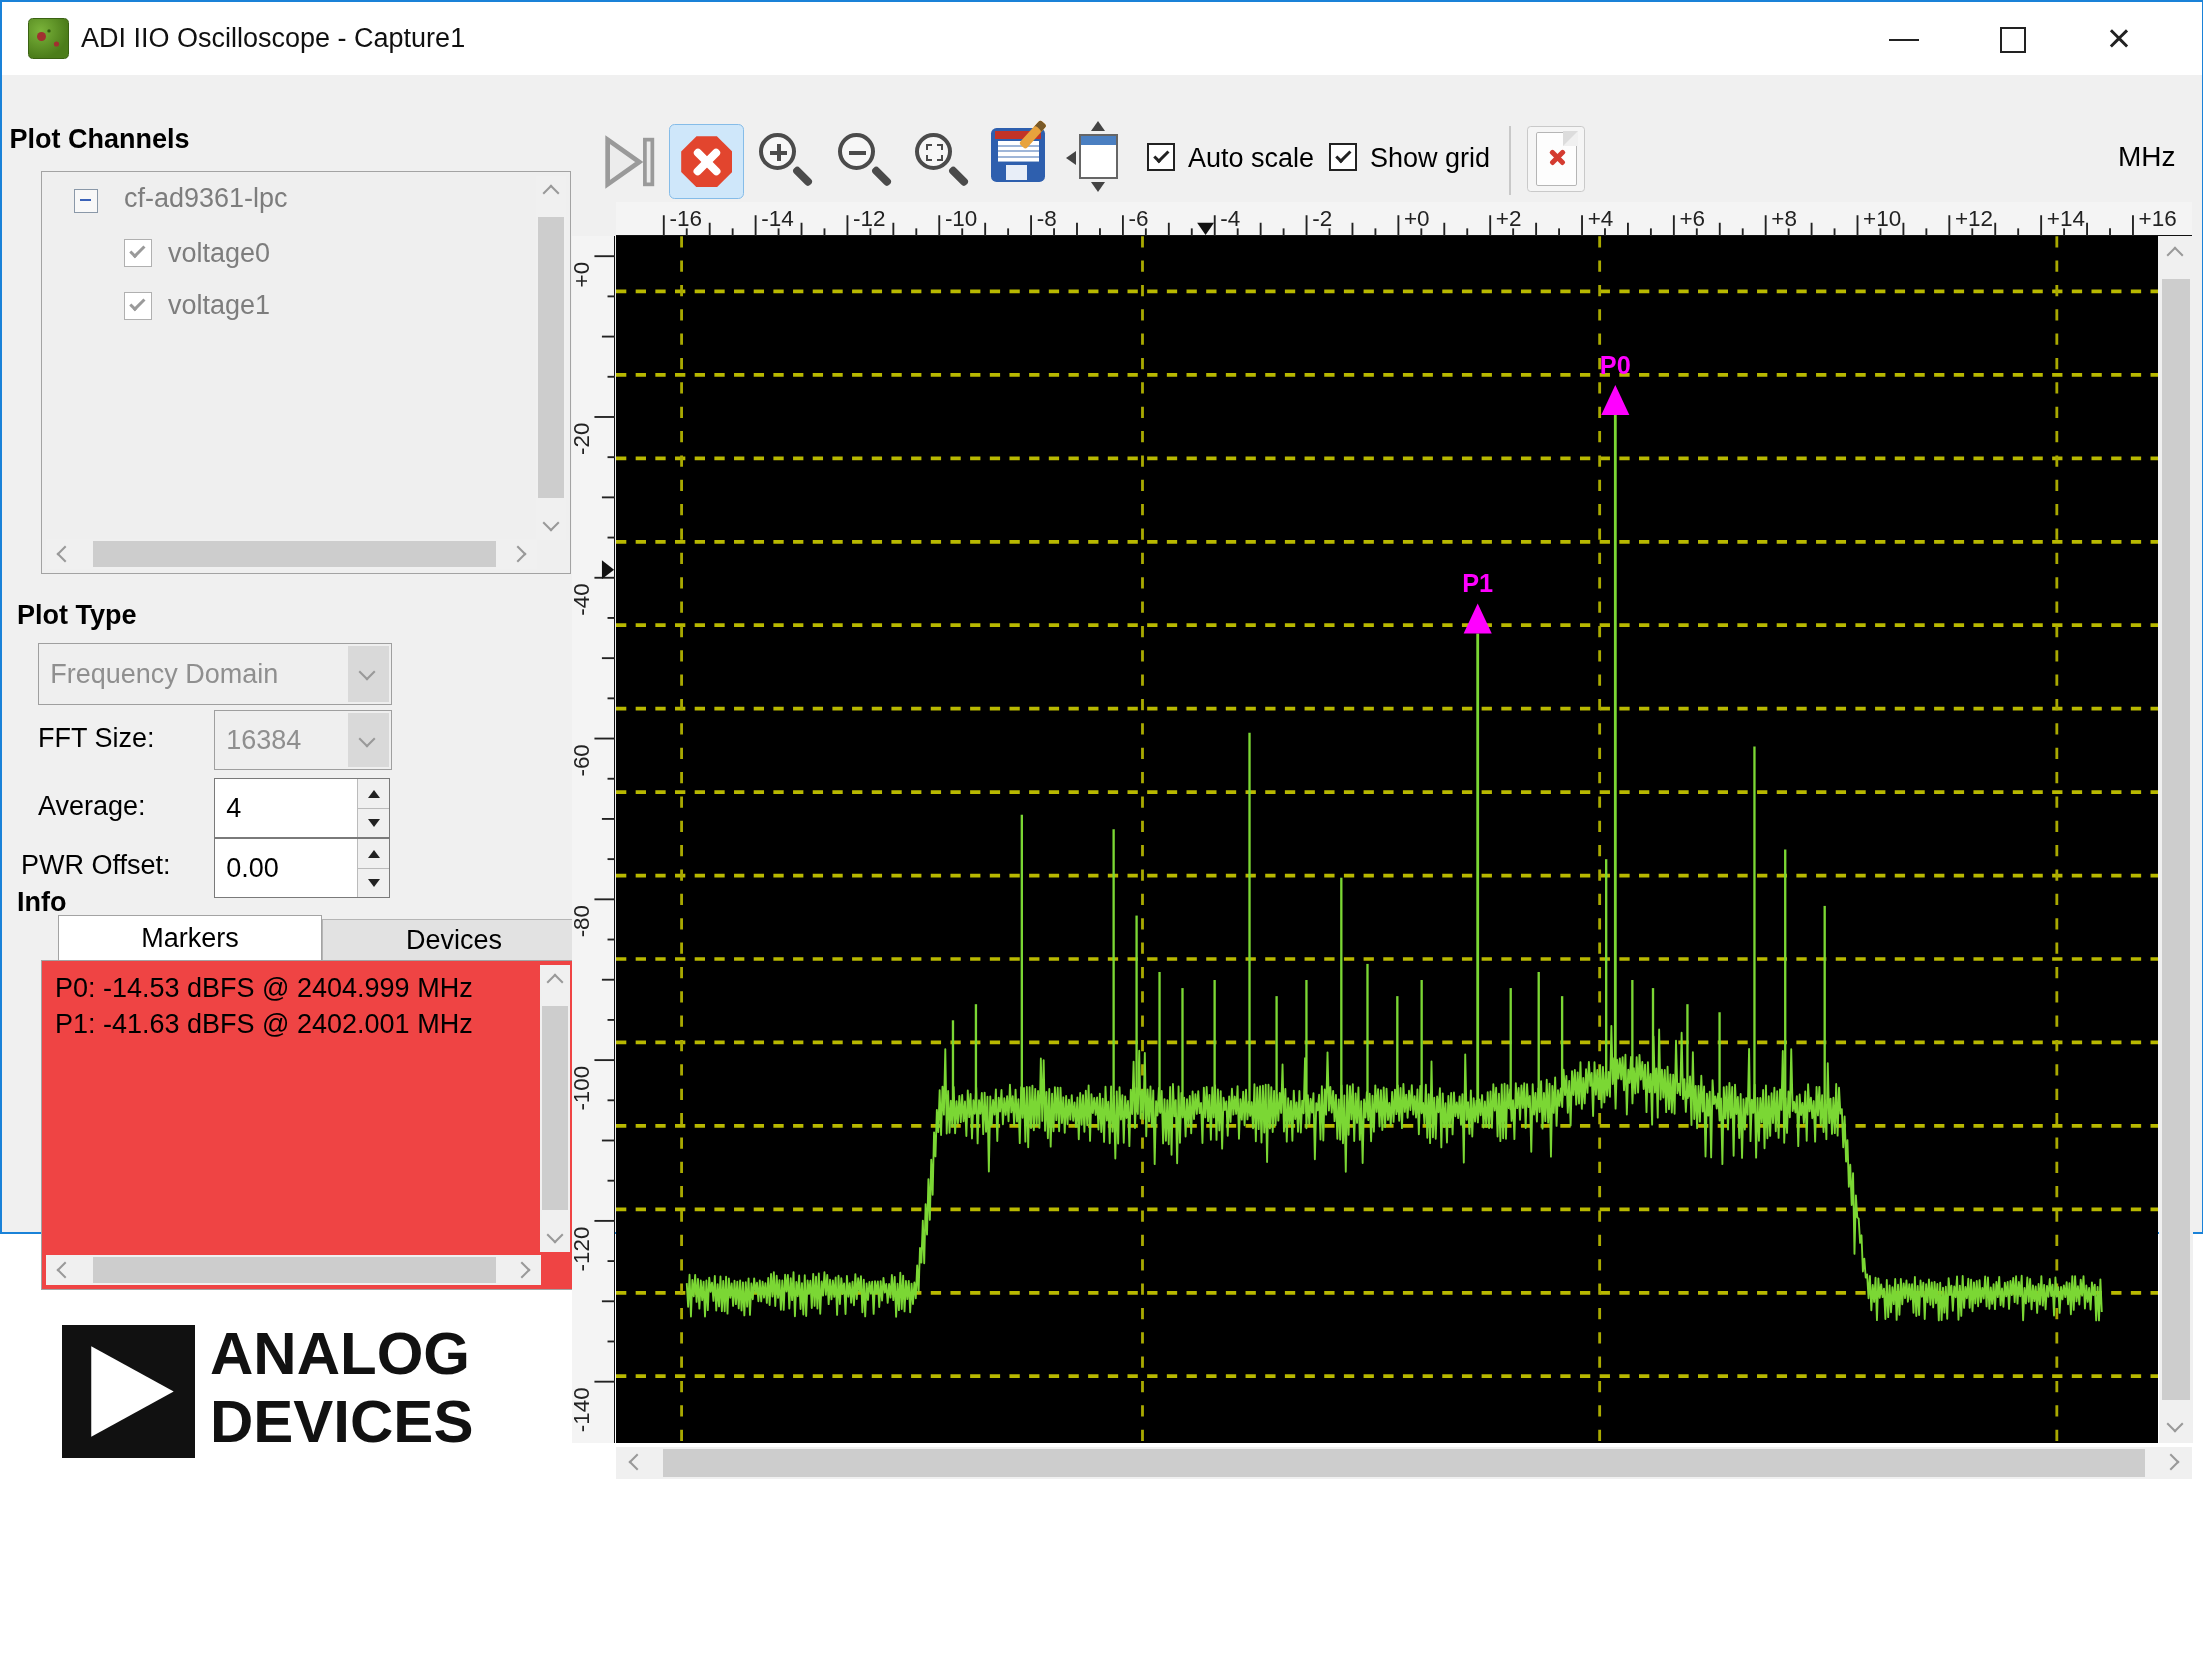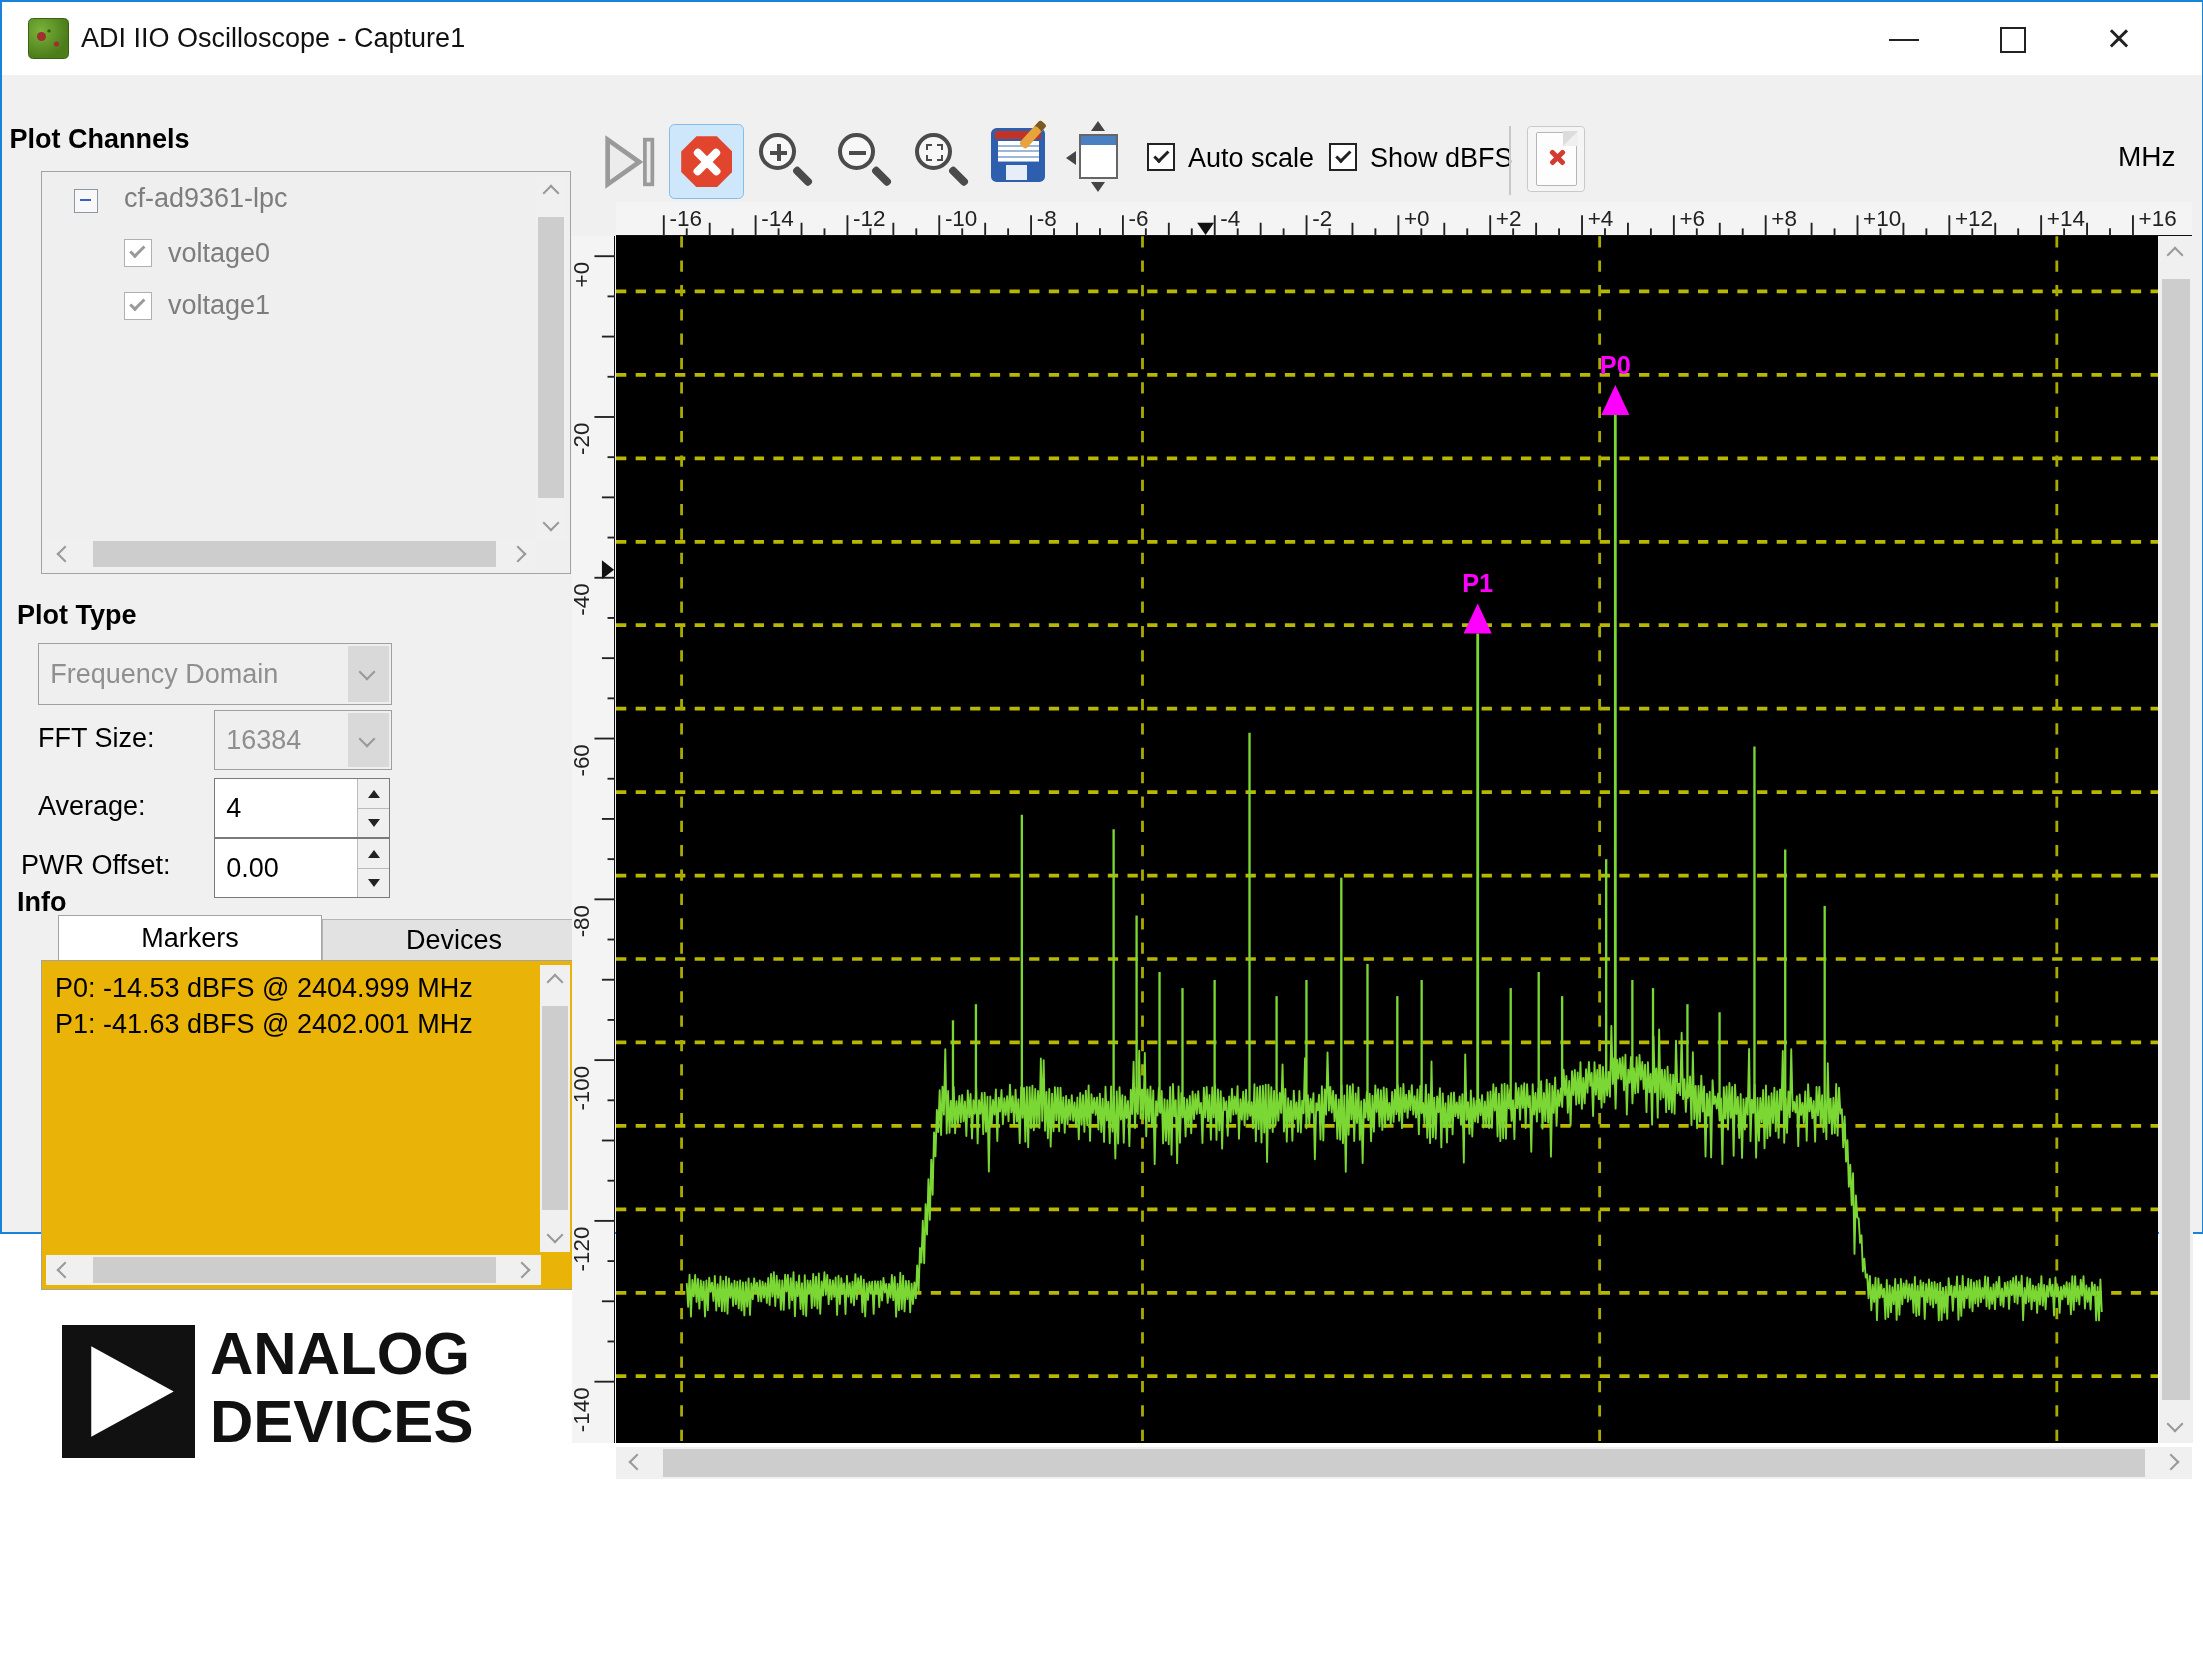--- a/index.html
+++ b/index.html
@@ -64,21 +64,21 @@
   .tri-up, .tri-dn { position:absolute; left:50%; top:50%; width:0; height:0; transform:translate(-50%,-50%);
                border-left:6.6px solid transparent; border-right:6.6px solid transparent; }
   .tri-up { border-bottom:8.4px solid #222; }
   .tri-dn { border-top:8.4px solid #222; }
 
   
   .tab { position:absolute; font-size:27px; text-align:center; }
   .tab.active { background:#fff; border:1.9px solid #a3a3a3; border-bottom:none; }
   .tab.inactive { background:#e2e2e2; border:1.9px solid #b5b5b5; border-bottom:none; }
 
-  .markersbox { position:absolute; border:1.9px solid #a3a3a3; background:#eab308; }
+  .markersbox { position:absolute; border:1.9px solid #a3a3a3; background:#ef4444; }
   .marker-line { font-size:27px; color:#000; line-height:36px; white-space:nowrap; }
 
   
   .logosq { position:absolute; background:#111; }
   .logosq .tri { position:absolute; left:22%; top:16%; width:62%; height:68%; background:#fff;
                  clip-path:polygon(0 0, 0 100%, 100% 50%); }
   .logotext { position:absolute; font-weight:bold; color:#111; font-size:60px; line-height:66px; letter-spacing:0px; }
 
   
   .tbtn { position:absolute; }
@@ -287,21 +287,21 @@
         <div class="al"></div>
   </div>
 
   <div class="cb dark" style="left:1145px; top:141px;">
         <span class="check"></span>
       </div>
   <div class="tblabel" style="left:1186px; top:141px;">Auto scale</div>
   <div class="cb dark" style="left:1327px; top:141px;">
         <span class="check"></span>
       </div>
-  <div class="tblabel" style="left:1368px; top:141px;">Show dBFS</div>
+  <div class="tblabel" style="left:1368px; top:141px;">Show grid</div>
 
   <div class="separator" style="left:1507px; top:124px; height:69px;"></div>
 
   <div class="tbtn docx" style="left:1525px; top:124px;">
     <div class="page">
       <div class="fold"></div>
           <div class="x1"></div>
           <div class="x2"></div>
     </div>
   </div>

